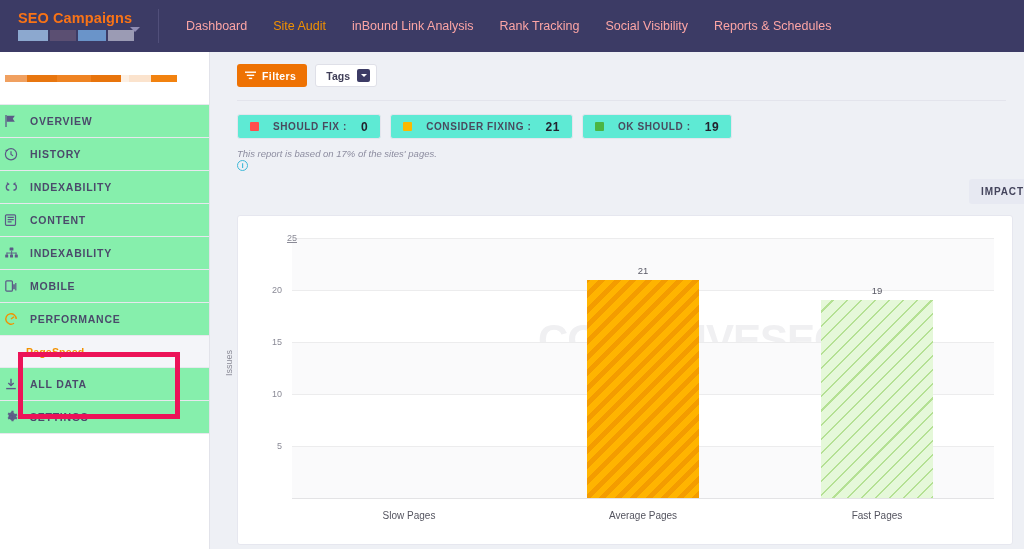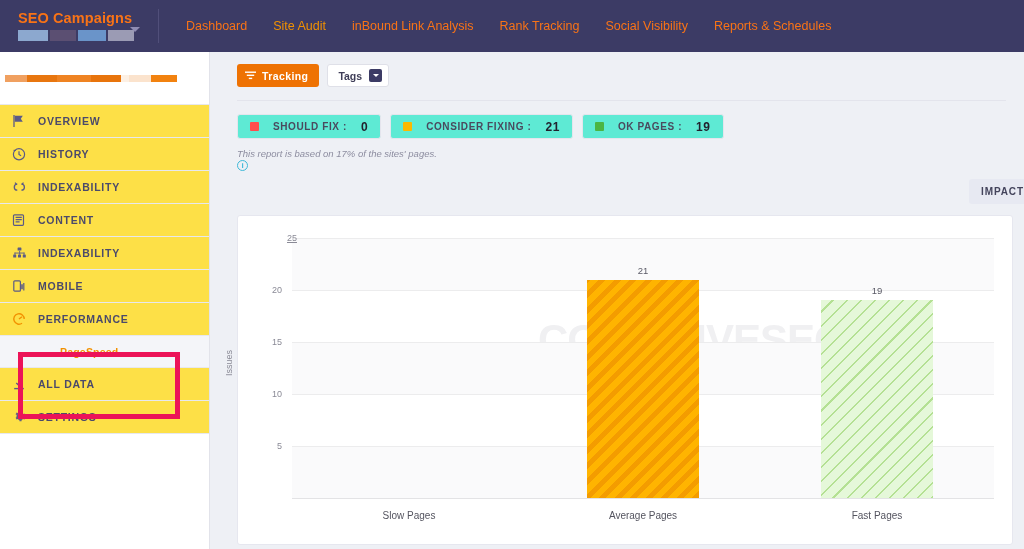--- a/index.html
+++ b/index.html
@@ -23,43 +23,43 @@
   .brand-redact { margin-top: 4px; display: flex; gap: 2px; height: 11px; }
   .brand-redact i { display: block; height: 11px; }
   .brand-caret {
     position: absolute; right: 18px; top: 16px;
     width: 0; height: 0; border-left: 5px solid transparent;
     border-right: 5px solid transparent; border-top: 5px solid #8f8cb3;
   }
   .navdiv { width: 1px; height: 34px; background: #514f7a; }
   .navlinks { display: flex; align-items: center; gap: 0; padding-left: 14px; }
   .navlink {
-    color: #f97316; font-size: 12.5px; padding: 6px 13px; cursor: pointer;
+    color: #fca5a5; font-size: 12.5px; padding: 6px 13px; cursor: pointer;
     white-space: nowrap;
   }
   .navlink.active { color: #f29100; }
 
   
   .sidebar {
     position: absolute; left: 0; top: 52px; width: 210px; height: 497px;
     background: #ffffff; border-right: 1px solid #e2e3ea;
   }
   .site-redact-wrap { height: 52px; display: flex; align-items: center; padding-left: 5px; }
   .site-redact { display: flex; gap: 0px; height: 7px; filter: blur(0.6px); }
   .site-redact i { display: block; height: 7px; }
   .sidebar-sep { height: 1px; background: #e7e8ee; }
   .snav-item {
-    height: 33px; display: flex; align-items: center; padding-left: 12px;
-    border-bottom: 1px solid #e7e8ee; cursor: pointer; background: #fde047;
+    height: 33px; display: flex; align-items: center; padding-left: 4px;
+    border-bottom: 1px solid #e7e8ee; cursor: pointer; background: #86efac;
   }
   .snav-icon { width: 26px; display: flex; align-items: center; color: #5b5a86; }
   .snav-label {
     font-size: 10.5px; color: #4b4a6b; letter-spacing: .75px; font-weight: bold;
   }
-  .snav-item.sub { padding-left: 60px; background: #f4f5f9; height: 32px; }
+  .snav-item.sub { padding-left: 26px; background: #f4f5f9; height: 32px; }
   .snav-item.sub .snav-label { color: #f29100; letter-spacing: .2px; font-size: 10.5px; }
   .snav-item.perf .snav-icon { color: #f29100; }
 
   .highlight-box {
     position: absolute; left: 18px; top: 300px; width: 162px; height: 67px;
     border: 5px solid #ec1358; pointer-events: none;
   }
 
   
   .main {
@@ -299,21 +299,21 @@
 <div class="main">
 
 
   <div class="toolbar">
     <div class="btn-filters">
       <svg width="11" height="9" viewBox="0 0 11 9">
         <rect x="0" y="0.5" width="11" height="1.4" fill="#fff"></rect>
         <rect x="1.8" y="3.6" width="7.4" height="1.4" fill="#fff"></rect>
         <rect x="3.8" y="6.7" width="3.4" height="1.4" fill="#fff"></rect>
       </svg>
-      <span>Tracking</span>
+      <span>Filters</span>
     </div>
     <div class="btn-tags">
       <span>Tags</span>
       <span class="tags-caret"></span>
     </div>
   </div>
 
   <div class="rule"></div>
 
   <div class="chips" id="chips">
@@ -322,21 +322,21 @@
         <span>SHOULD FIX :</span>
         <span class="num">0</span>
       </div>
       <div class="chip">
         <span class="sq" style="background: rgb(252, 185, 0);"></span>
         <span>CONSIDER FIXING :</span>
         <span class="num">21</span>
       </div>
       <div class="chip">
         <span class="sq" style="background: rgb(75, 181, 67);"></span>
-        <span>OK PAGES :</span>
+        <span>OK SHOULD :</span>
         <span class="num">19</span>
       </div>
     </div>
 
   <div class="note">
     <span>This report is based on 17% of the sites' pages.</span>
     <span class="info-i">i</span>
   </div>
 
   <div class="impact-btn">IMPACT</div>

